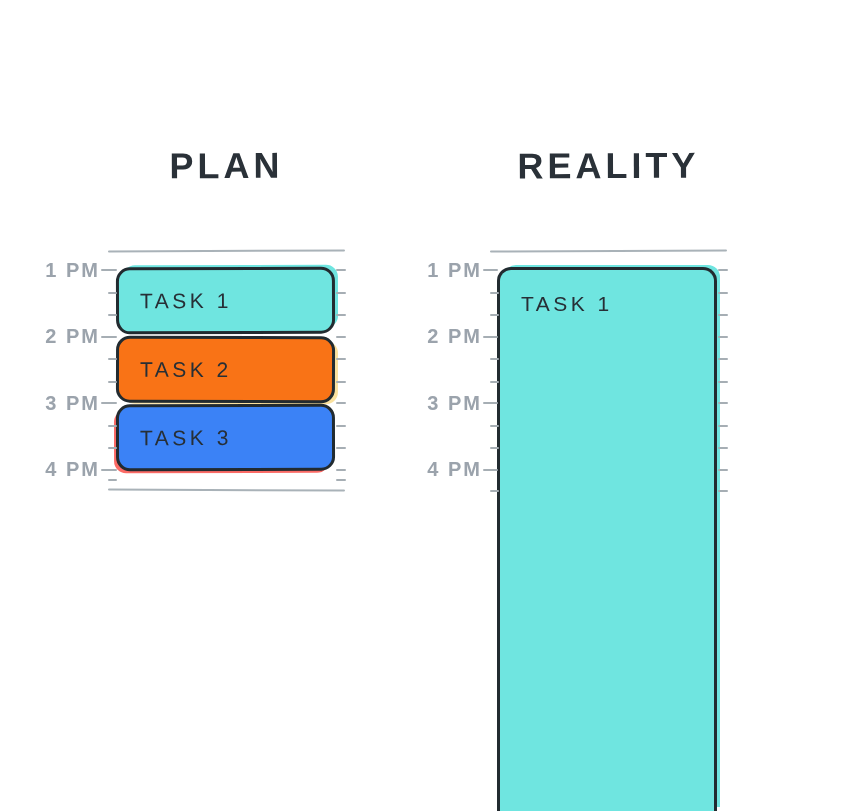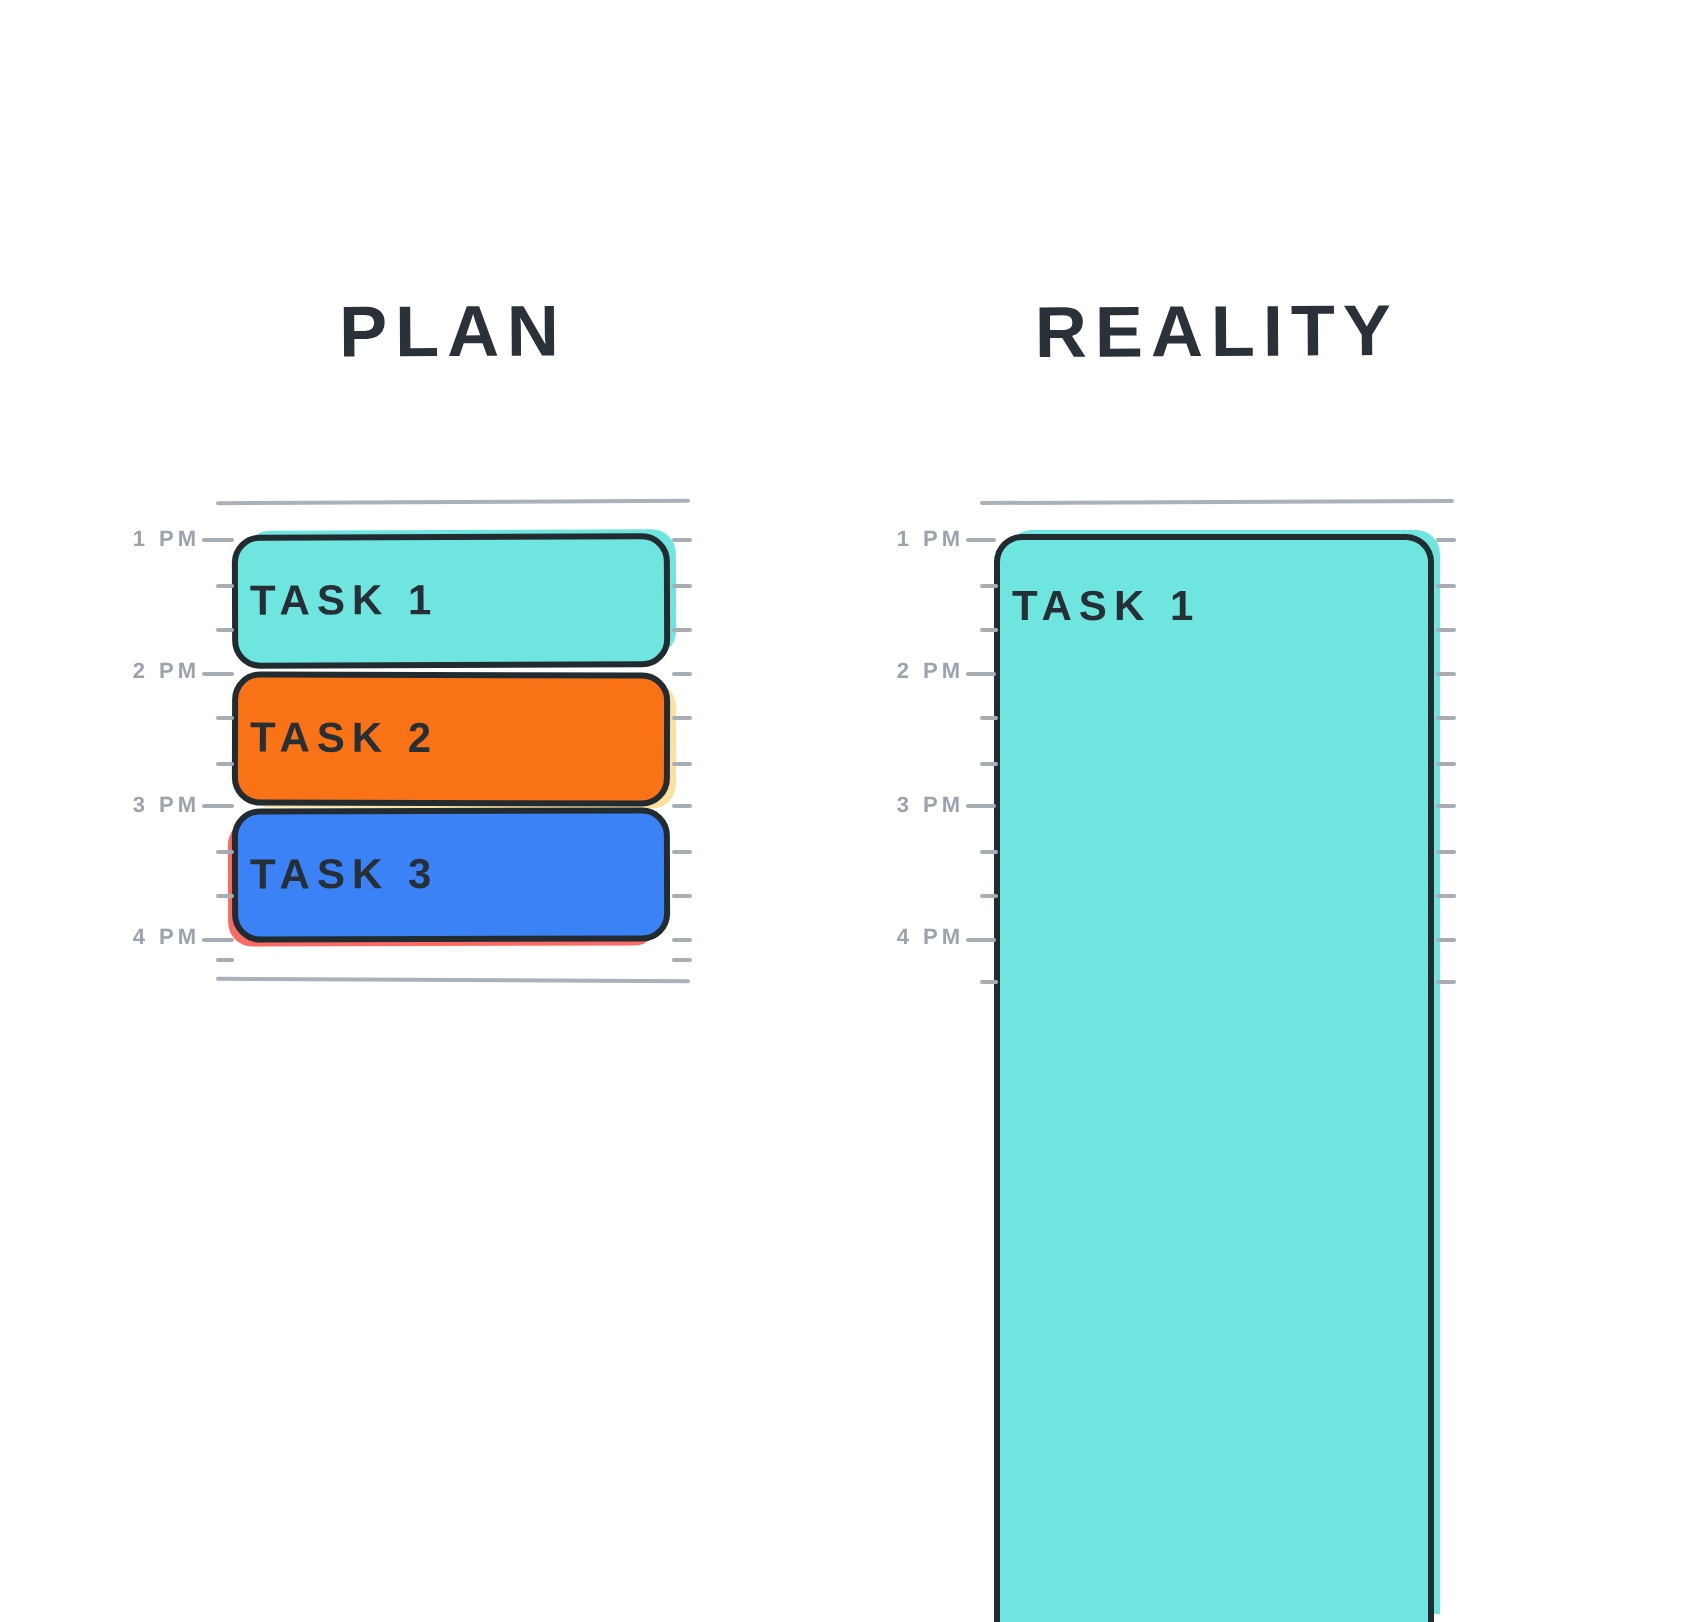--- a/index.html
+++ b/index.html
@@ -40,21 +40,21 @@
   }
   .l-plan-top      { left: 108px; top: 250px; width: 237px; transform: rotate(-0.3deg); }
   .l-plan-bottom   { left: 108px; top: 489px; width: 237px; transform: rotate(0.3deg); }
   .l-reality-top   { left: 490px; top: 250px; width: 237px; transform: rotate(-0.25deg); }
 
   
   .hourlbl {
     position: absolute;
     width: 60px;
     text-align: right;
-    font-size: 11px;
+    font-size: 20px;
     font-weight: bold;
     letter-spacing: 2px;
     line-height: 16px;
     color: #9ba3ac;
   }
   .hl-p { left: 40px; }
   .hl-r { left: 422px; }
   .hy0 { top: 262px; }
   .hy1 { top: 328px; }
   .hy2 { top: 395px; }
@@ -72,24 +72,24 @@
   .task {
     position: absolute;
     box-sizing: border-box;
     border: 3px solid #222b30;
     border-radius: 14px;
     display: flex;
     align-items: center;
   }
   .task-label {
     font-size: 21px;
-    font-weight: bold;
+    font-weight: normal;
     letter-spacing: 3.5px;
     color: #272f36;
-    padding-left: 6px;
+    padding-left: 21px;
     white-space: nowrap;
   }
   .pt0 { left: 116px; top: 267px; width: 219px; height: 67px; transform: rotate(-0.2deg); }
   .pt1 { left: 116px; top: 336px; width: 219px; height: 67px; transform: rotate(0.15deg); }
   .pt2 { left: 116px; top: 404px; width: 219px; height: 67px; transform: rotate(-0.15deg); }
   .rt0 {
     left: 497px; top: 267px; width: 220px; height: 546px;
     border-bottom: none;
     border-radius: 14px 14px 0 0;
     align-items: flex-start;

